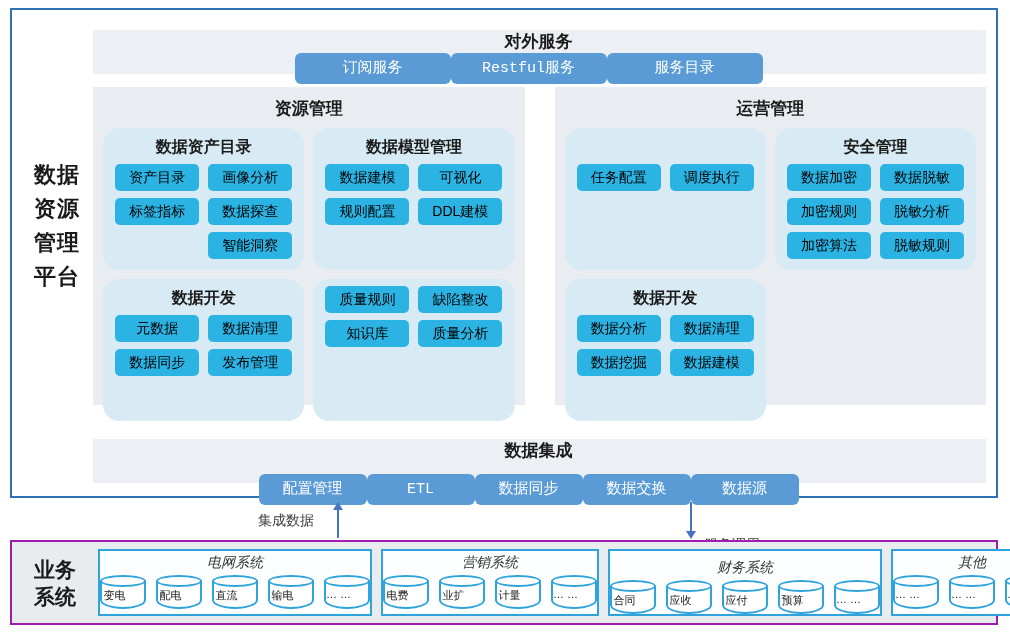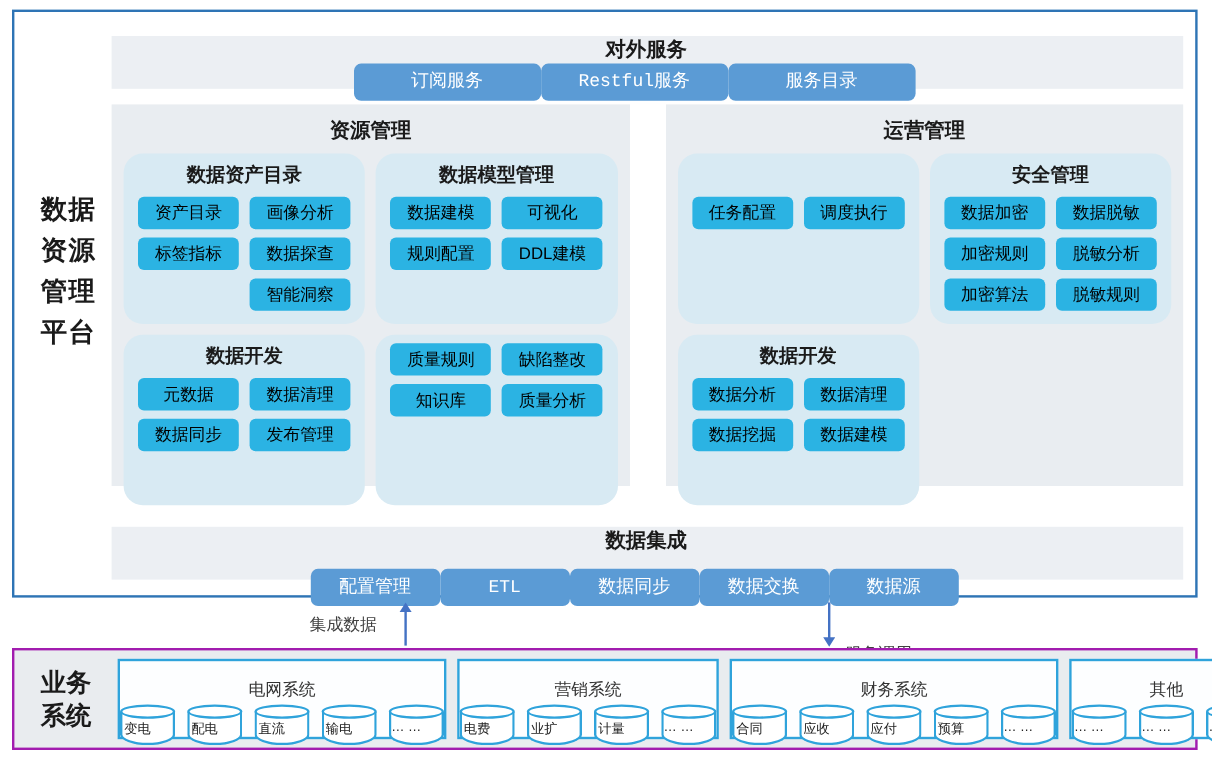--- a/index.html
+++ b/index.html
@@ -55,21 +55,21 @@
   .arrow.down .head { bottom:0; border-top:8px solid #4472C4; }
 
   
   .business { position:absolute; left:10px; top:540px; width:988px; height:85px;
     border:2px solid #a21caf; background:#E9ECEF; display:flex; align-items:center; }
   .biz-label { flex:none; width:48px; margin-left:22px; font-size:21px;
     font-weight:bold; line-height:27px; }
   .groups { flex:1; display:flex; gap:9px; margin:0 12px 0 16px; height:67px; }
   .group { background:#FDFEFF; border:2px solid #2FA3DB; display:flex;
     flex-direction:column; align-items:center; flex-basis:60px; }
-  .group-title { font-size:14px; color:#333; margin-top:15px; }
+  .group-title { font-size:14px; color:#333; margin-top:3px;font-style:italic; }
   .cyl-row { display:flex; gap:10px; margin-top:1px; }
   .cyl { position:relative; width:46px; height:28px; margin-top:8px; background:#fff;
     border:2px solid #2FA3DB; border-top:none;
     border-radius:0 0 23px 23px / 0 0 9px 9px; }
   .cyl-top { position:absolute; top:-6px; left:-2px; width:46px; height:12px;
     background:#fff; border:2px solid #2FA3DB; border-radius:50%; }
   .cyl-label { position:absolute; left:0; right:17px; top:7px; text-align:center;
     font-size:11px; color:#222; white-space:nowrap; }
 </style>
 </head>
@@ -247,21 +247,21 @@
             <div class="cyl">
               <div class="cyl-top"></div>
               <span class="cyl-label">计量</span>
             </div>
             <div class="cyl">
               <div class="cyl-top"></div>
               <span class="cyl-label">… …</span>
             </div>
           </div>
         </div>
-        <div class="group" style="flex-grow: 5;">
+        <div class="group" style="flex-grow: 5; justify-content: flex-end;">
           <div class="group-title">财务系统</div>
           <div class="cyl-row">
             <div class="cyl">
               <div class="cyl-top"></div>
               <span class="cyl-label">合同</span>
             </div>
             <div class="cyl">
               <div class="cyl-top"></div>
               <span class="cyl-label">应收</span>
             </div>

